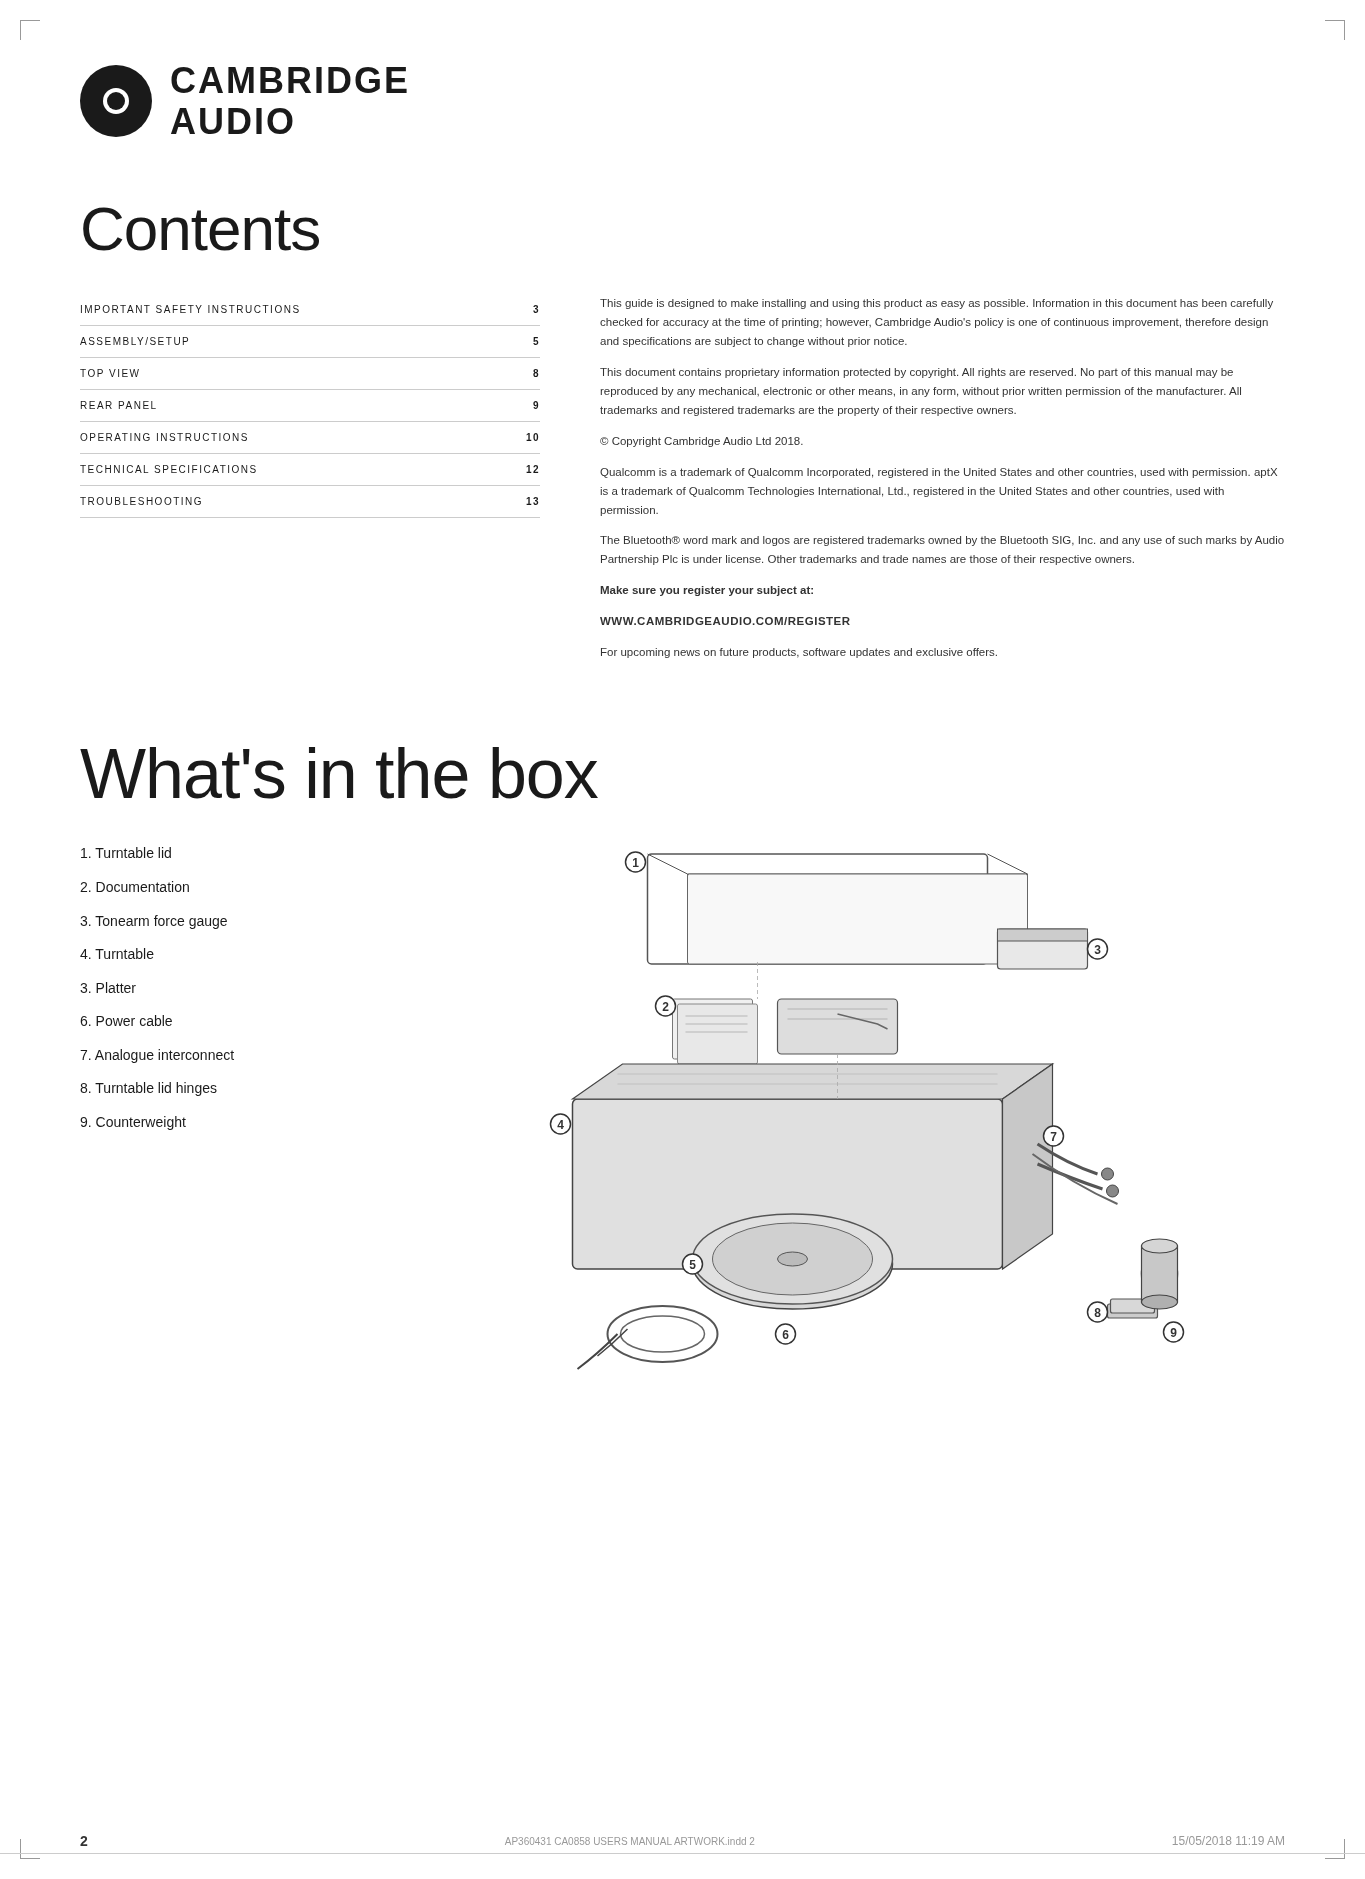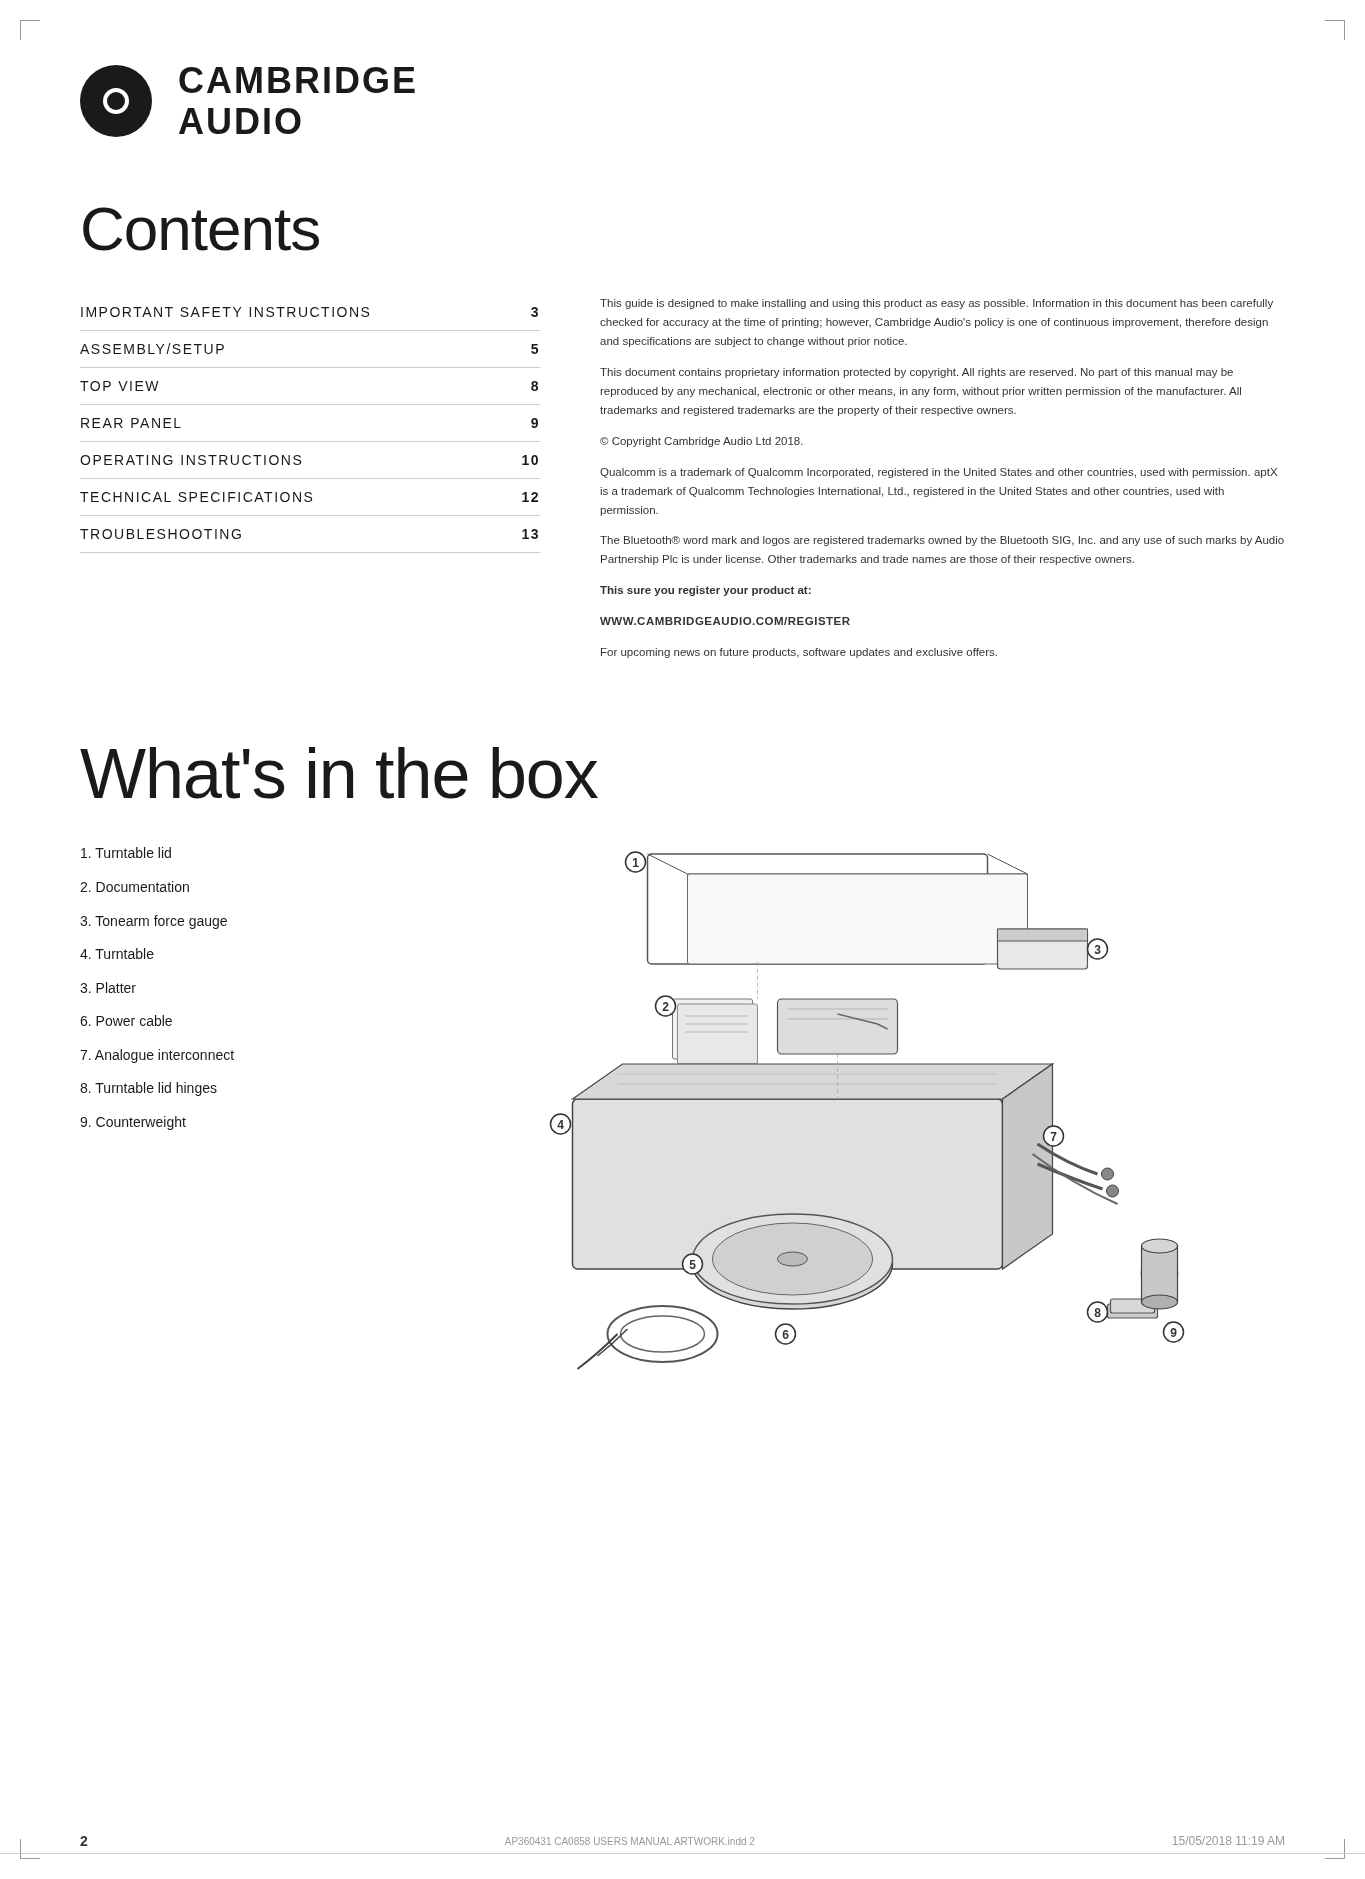--- a/index.html
+++ b/index.html
@@ -28,21 +28,21 @@
     }
     .corner-mark.tl { top: 20px; left: 20px; border-width: 1px 0 0 1px; }
     .corner-mark.tr { top: 20px; right: 20px; border-width: 1px 1px 0 0; }
     .corner-mark.bl { bottom: 20px; left: 20px; border-width: 0 0 1px 1px; }
     .corner-mark.br { bottom: 20px; right: 20px; border-width: 0 1px 1px 0; }
 
     
     .logo-area {
       display: flex;
       align-items: center;
-      gap: 26px;
+      gap: 18px;
       margin-bottom: 50px;
     }
     .logo-icon {
       width: 72px;
       height: 72px;
       background: #1a1a1a;
       border-radius: 50%;
       position: relative;
       flex-shrink: 0;
     }
@@ -101,21 +101,21 @@
     }
     .toc-table {
       width: 100%;
       border-collapse: collapse;
     }
     .toc-table tr {
       border-bottom: 1px solid #ccc;
     }
     .toc-table td {
       padding: 10px 0;
-      font-size: 14px;
+      font-size: 10px;
       letter-spacing: 1.5px;
       color: #1a1a1a;
       text-transform: uppercase;
       font-weight: 500;
     }
     .toc-table td.page-num {
       text-align: right;
       font-weight: 600;
       width: 40px;
     }
@@ -265,21 +265,21 @@
       </table>
     </div>
     <div class="toc-right">
       <div id="right-paragraphs">
           <p>This guide is designed to make installing and using this product as easy as possible. Information in this document has been carefully checked for accuracy at the time of printing; however, Cambridge Audio's policy is one of continuous improvement, therefore design and specifications are subject to change without prior notice.</p>
           <p>This document contains proprietary information protected by copyright. All rights are reserved. No part of this manual may be reproduced by any mechanical, electronic or other means, in any form, without prior written permission of the manufacturer. All trademarks and registered trademarks are the property of their respective owners.</p>
           <p>© Copyright Cambridge Audio Ltd 2018.</p>
           <p>Qualcomm is a trademark of Qualcomm Incorporated, registered in the United States and other countries, used with permission. aptX is a trademark of Qualcomm Technologies International, Ltd., registered in the United States and other countries, used with permission.</p>
           <p>The Bluetooth® word mark and logos are registered trademarks owned by the Bluetooth SIG, Inc. and any use of such marks by Audio Partnership Plc is under license. Other trademarks and trade names are those of their respective owners.</p>
         </div>
-      <p class="bold-line">This sure you register your product at:</p>
+      <p class="bold-line">Make sure you register your subject at:</p>
       <p class="url-line">WWW.CAMBRIDGEAUDIO.COM/REGISTER</p>
       <p>For upcoming news on future products, software updates and exclusive offers.</p>
     </div>
   </div>
 
   <h2 class="section-heading">What's in the box</h2>
 
   <div class="box-layout">
     <div class="box-list" id="box-list">
     <div class="box-list-item">1. Turntable lid</div>

